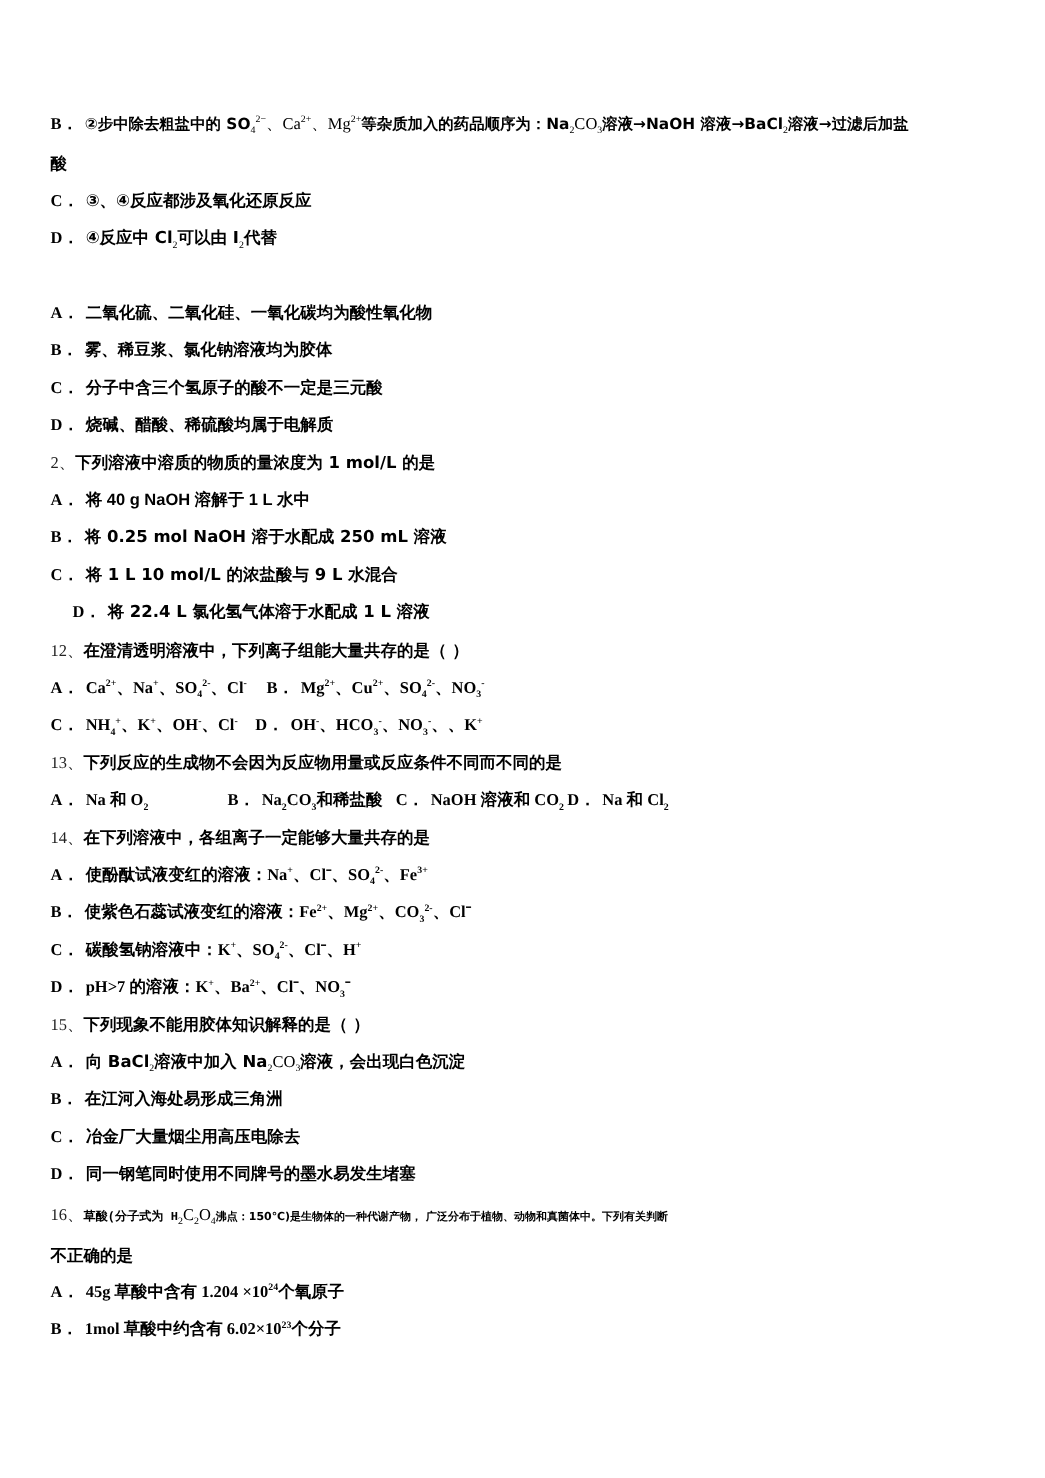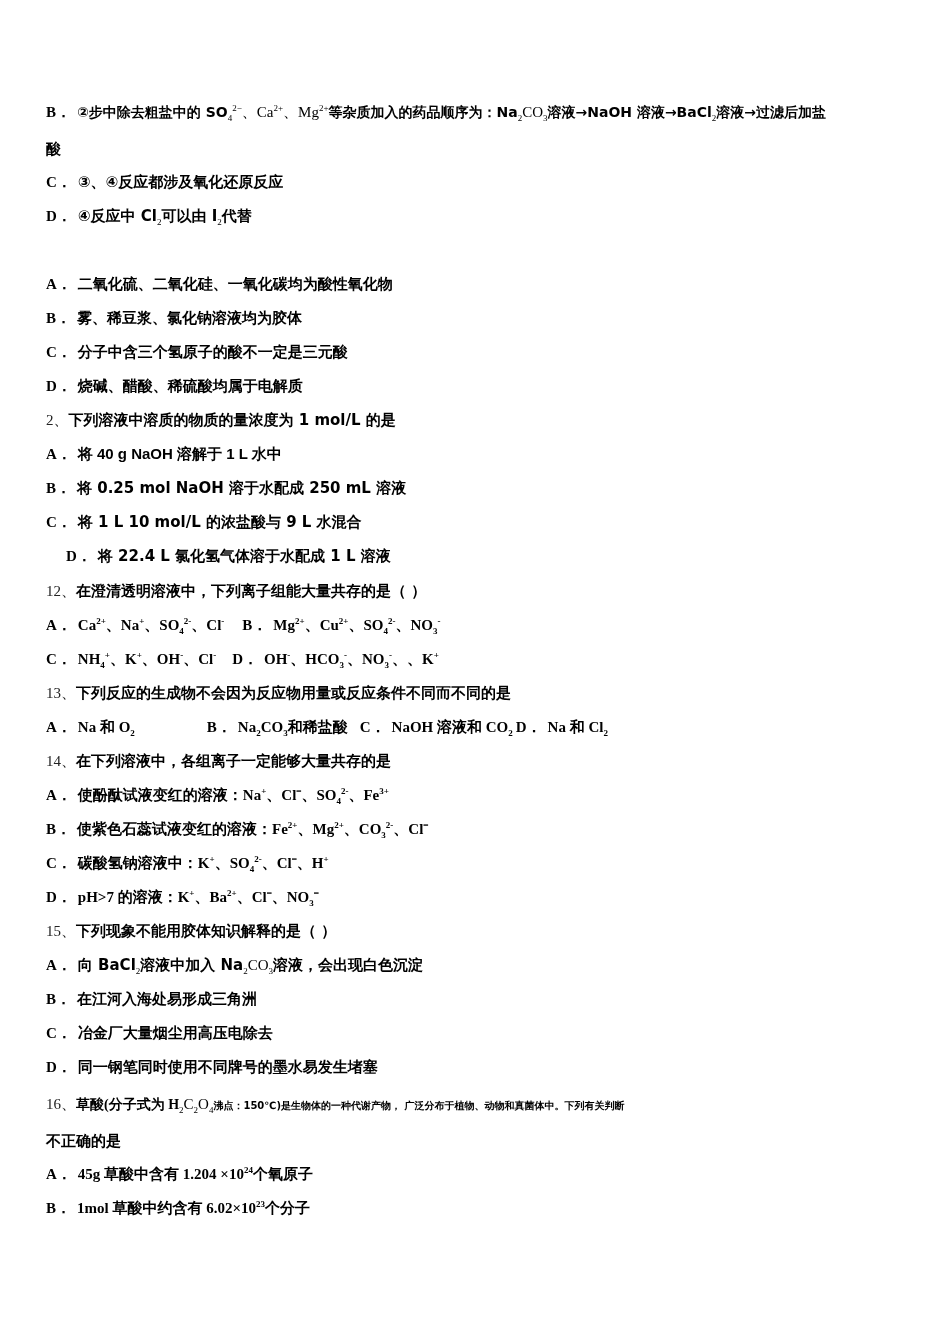--- a/index.html
+++ b/index.html
@@ -145,21 +145,21 @@
     <span class="lbl">B．</span><span style="font-family:'DejaVu Sans',sans-serif;">在江河入海处易形成三角洲</span>
   </div>
   <div class="line" style="top:1023px;">
     <span class="lbl">C．</span><span style="font-family:'DejaVu Sans',sans-serif;">冶金厂大量烟尘用高压电除去</span>
   </div>
   <div class="line" style="top:1057px;">
     <span class="lbl">D．</span><span style="font-family:'DejaVu Sans',sans-serif;">同一钢笔同时使用不同牌号的墨水易发生堵塞</span>
   </div>
 
   <div class="line" style="top:1094px;">
-    <span class="qnum">16、</span><span style="font-family:Liberation Serif, serif;font-size:14px;">草酸(分子式为 H</span><sub class="mono">2</sub><span class="mono">C</span><sub class="mono">2</sub><span class="mono">O</span><sub class="mono">4</sub><span style="font-family:'DejaVu Sans',sans-serif;font-size:10px;">沸点：150℃)是生物体的一种代谢产物， 广泛分布于植物、动物和真菌体中。下列有关判断</span>
+    <span class="qnum">16、</span><span style="font-family:Liberation Mono, monospace;font-size:11px;">草酸(分子式为 H</span><sub class="mono">2</sub><span class="mono">C</span><sub class="mono">2</sub><span class="mono">O</span><sub class="mono">4</sub><span style="font-family:'DejaVu Sans',sans-serif;font-size:10px;">沸点：150℃)是生物体的一种代谢产物， 广泛分布于植物、动物和真菌体中。下列有关判断</span>
   </div>
   <div class="line" style="top:1131px;">
     <span style="font-family:'DejaVu Sans',sans-serif;">不正确的是</span>
   </div>
   <div class="line" style="top:1164px;text-align:right;">
     <span class="lbl">A．</span><span class="en">45g 草酸中含有 1.204 ×10</span><sup class="en">24</sup><span class="en">个氧原子</span>
   </div>
   <div class="line" style="top:1198px;">
     <span class="lbl">B．</span><span class="en">1mol 草酸中约含有 6.02×10</span><sup class="en">23</sup><span class="en">个分子</span>
   </div>

